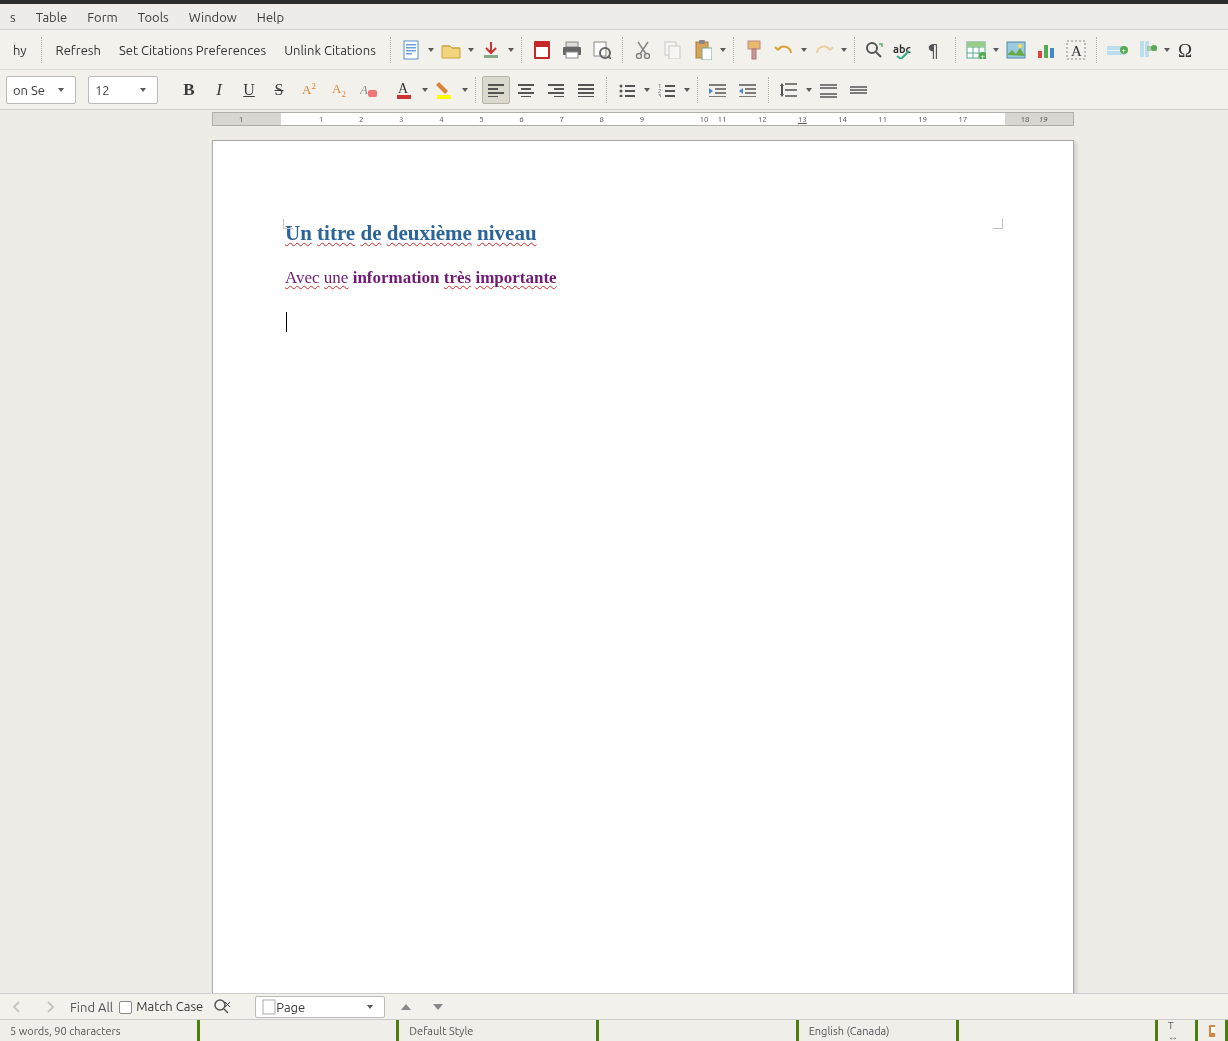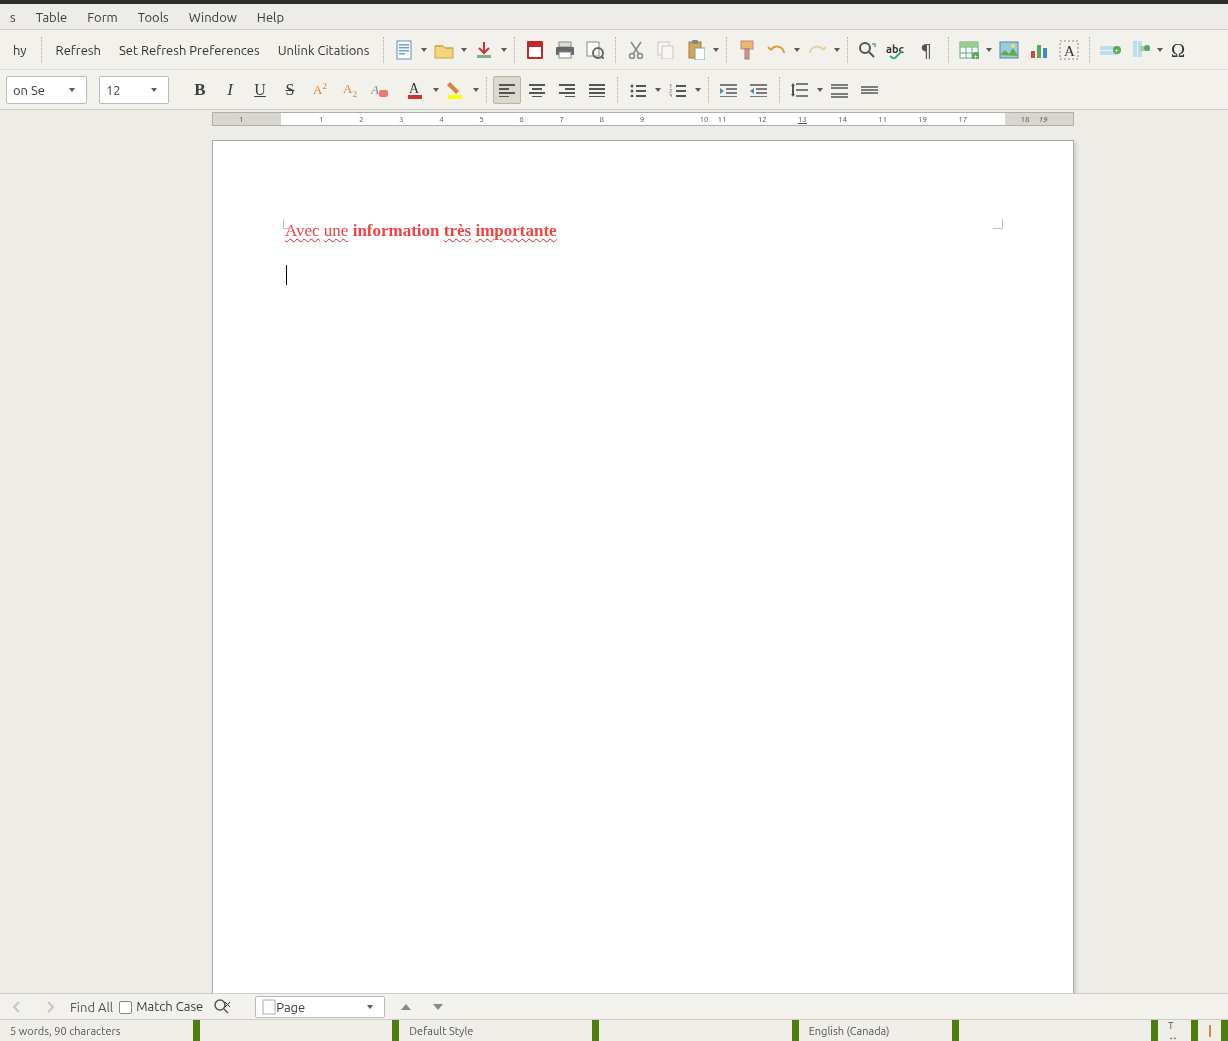--- a/index.html
+++ b/index.html
@@ -22,52 +22,52 @@
 #ruler { position:absolute; top:0; left:0; right:0; height:18px; }
 #ruler .ruler-inner { position:absolute; left:212px; width:862px; height:14px; top:2px; background:#fff; border:1px solid #b0afa9; }
 #ruler .ruler-grey { position:absolute; top:0; bottom:0; background:#d8d6d0; }
 #ruler .tick { position:absolute; top:2px; font-size:8px; color:#555; transform:translateX(-50%);}
 #page { position:absolute; top:30px; left:212px; width:862px; height:1100px; background:#fff; border:1px solid #aaa; box-shadow:2px 2px 4px rgba(0,0,0,.15); padding:80px 72px; }
 .margin-corner { position:absolute; width:10px; height:10px; border:1px solid #c0c0c0; }
 .margin-corner.tl { top:78px; left:70px; border-right:none; border-top:none; }
 .margin-corner.tr { top:78px; right:70px; border-left:none; border-top:none; }
 .doc-h1 { font-family:"Liberation Serif", "Times New Roman", serif; font-size:30px; font-weight:bold; color:#c9215d; text-align:center; margin-top:12px; margin-bottom:18px;}
 .doc-h2 { font-family:"Liberation Serif","Times New Roman",serif; font-size:21px; font-weight:bold; color:#2b6499; margin-bottom:22px;}
-.doc-h3 { font-family:"Liberation Serif","Times New Roman",serif; font-size:17px; color:#ef4444; margin-bottom:24px;}
+.doc-h3 { font-family:"Liberation Serif","Times New Roman",serif; font-size:17px; color:#701a75; margin-bottom:24px;}
 .doc-h3 .bold{font-weight:bold;}
 .cursorline { font-family:"Liberation Serif",serif; font-size:17px; color:#000;}
 .cursorline::after{content:"";display:inline-block;width:1px;height:20px;background:#000;vertical-align:text-bottom;margin-left:1px;}
 .squiggle { text-decoration: underline wavy #d02828; text-decoration-thickness:1px; text-underline-offset:2px; }
 #findbar { position:absolute; bottom:22px; left:0; right:0; height:26px; background:#f2f1ec; border-top:1px solid #ccc; display:flex; align-items:center; padding:0 6px; gap:6px; }
 #findbar .combo{height:22px;}
 #findbar .tbtn{width:24px;height:24px;}
 .checkbox{width:13px;height:13px;border:1px solid #888;background:#fff;display:inline-block;vertical-align:middle;margin-right:4px;border-radius:2px;}
 #statusbar { position:absolute; bottom:0; left:0; right:0; height:22px; background:#efeee9; border-top:1px solid #ccc; display:flex; align-items:center; font-size:11px; color:#555; }
-#statusbar .cell{padding:0 10px; border-right:7px solid #4d7c0f; height:100%; display:flex; align-items:center;}
+#statusbar .cell{padding:0 10px; border-right:3px solid #4d7c0f; height:100%; display:flex; align-items:center;}
 #statusbar .flex{flex:1;}
 </style>
 </head>
 <body>
 
 <div id="titlebar-strip"></div>
 
 <div id="menubar">
     <span class="menu-item">s</span>
     <span class="menu-item">Table</span>
     <span class="menu-item">Form</span>
     <span class="menu-item">Tools</span>
     <span class="menu-item">Window</span>
     <span class="menu-item">Help</span>
   </div>
 
 <div id="toolbar1">
  <span class="tbtn txt">hy</span>
  <span class="vsep"></span>
  <span class="tbtn txt">Refresh</span>
- <span class="tbtn txt">Set Refresh Preferences</span>
+ <span class="tbtn txt">Set Citations Preferences</span>
  <span class="tbtn txt">Unlink Citations</span>
  <span class="vsep"></span>
  <span class="tbtn">
       <svg width="18" height="20">
         <rect x="2" y="1" width="14" height="18" fill="#fff" stroke="#5a8fc9"></rect>
         <rect x="4" y="4" width="10" height="1.5" fill="#6a9fd9"></rect>
         <rect x="4" y="7" width="10" height="1.5" fill="#6a9fd9"></rect>
         <rect x="4" y="10" width="10" height="1.5" fill="#6a9fd9"></rect>
         <rect x="4" y="13" width="6" height="1.5" fill="#6a9fd9"></rect>
       </svg>
@@ -223,21 +223,21 @@
     </span>
     <span class="drop"></span>
  <span class="tbtn">
       <svg width="20" height="18">
         <text x="1" y="16" font-size="19" font-family="serif" fill="#333">Ω</text>
       </svg>
     </span>
 </div>
 
 <div id="toolbar2">
- <div class="combo" style="width:81px">
+ <div class="combo" style="width:70px">
       <span>on Se</span>
       <span class="drop" style="margin-left:auto"></span>
     </div>
  <div class="combo" style="width:70px;margin-left:10px">
       <span>12</span>
       <span class="drop" style="margin-left:auto"></span>
     </div>
  <span style="width:14px"></span>
  <span class="tbtn">
       <b style="font-size:17px;font-family:serif">B</b>
@@ -403,20 +403,21 @@
         <span class="tick" style="left: 669.5px;">11</span>
         <span class="tick" style="left: 709.6px;">19</span>
         <span class="tick" style="left: 749.7px;">17</span>
         <span class="tick" style="left: 812px;">18</span>
         <span class="tick" style="left: 829.9px; font-style: italic;">19</span>
       </div>
   </div>
   <div id="page">
     <div class="margin-corner tl"></div>
     <div class="margin-corner tr"></div>
+    <div class="doc-h2" id="h2"><span class="squiggle">Un</span><span> </span><span class="squiggle">titre</span><span> </span><span class="squiggle">de</span><span> </span><span class="squiggle">deuxième</span><span> </span><span class="squiggle">niveau</span></div>
     <div class="doc-h3" id="h3"><span class="squiggle">Avec</span><span> </span><span class="squiggle">une</span><span> </span><span class="bold" style="font-weight: bold;">information </span><span class="squiggle bold" style="font-weight: bold;">très</span><span class="bold" style="font-weight: bold;"> </span><span class="squiggle bold" style="font-weight: bold;">importante</span></div>
     <div class="cursorline"></div>
   </div>
 </div>
 
 <div id="findbar">
   <span class="tbtn" style="opacity:.4">
       <svg width="14" height="14">
         <path d="M7 12 l-5 -5 l5 -5" fill="none" stroke="#888" stroke-width="2"></path>
       </svg>

